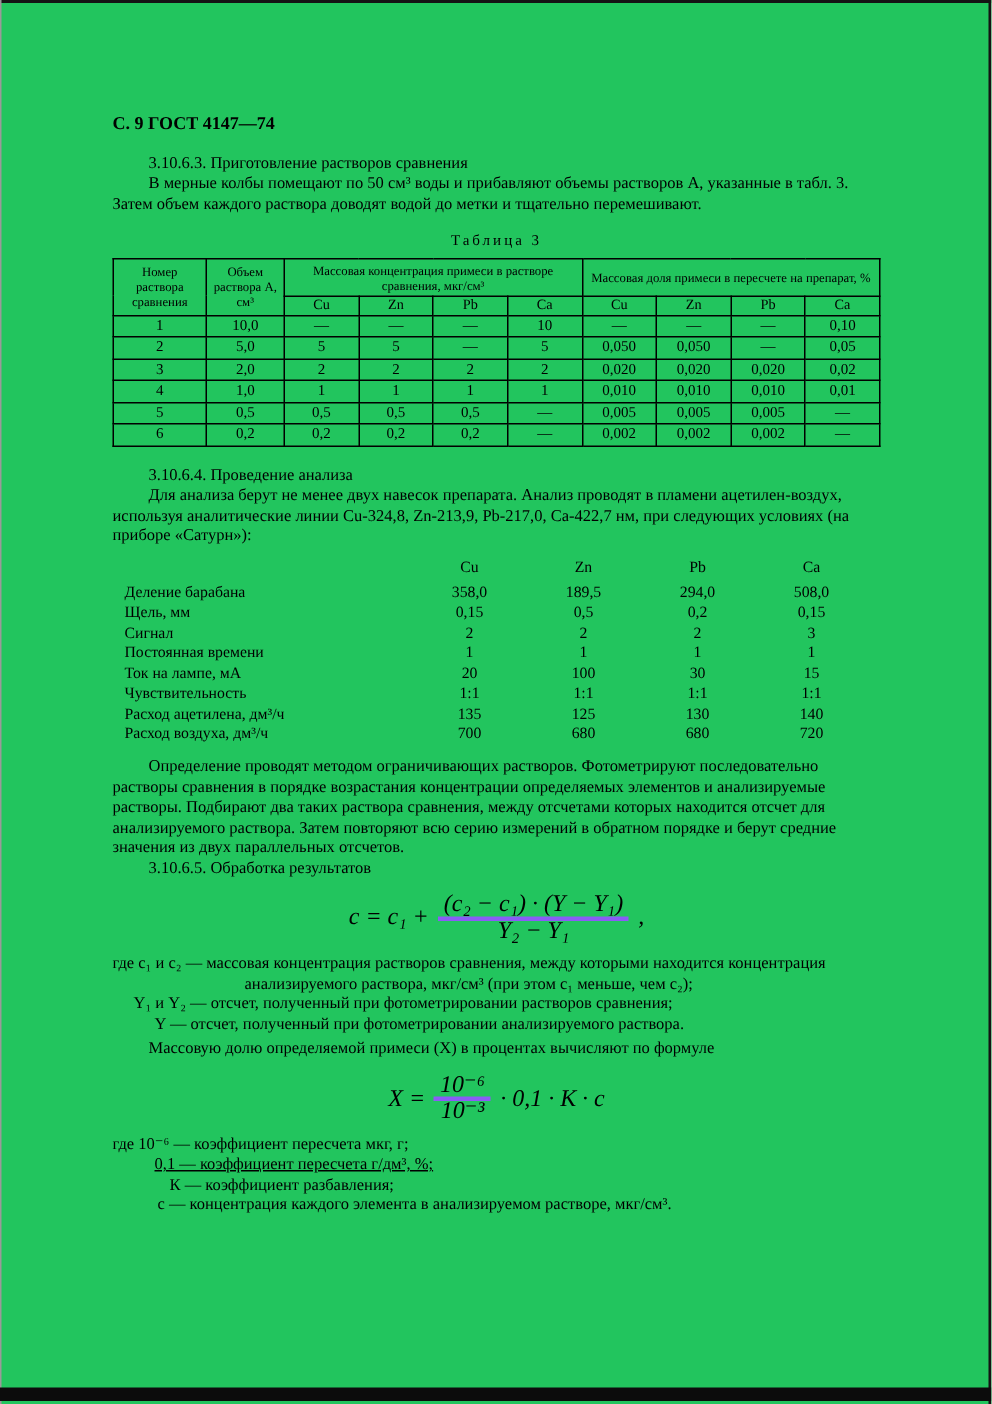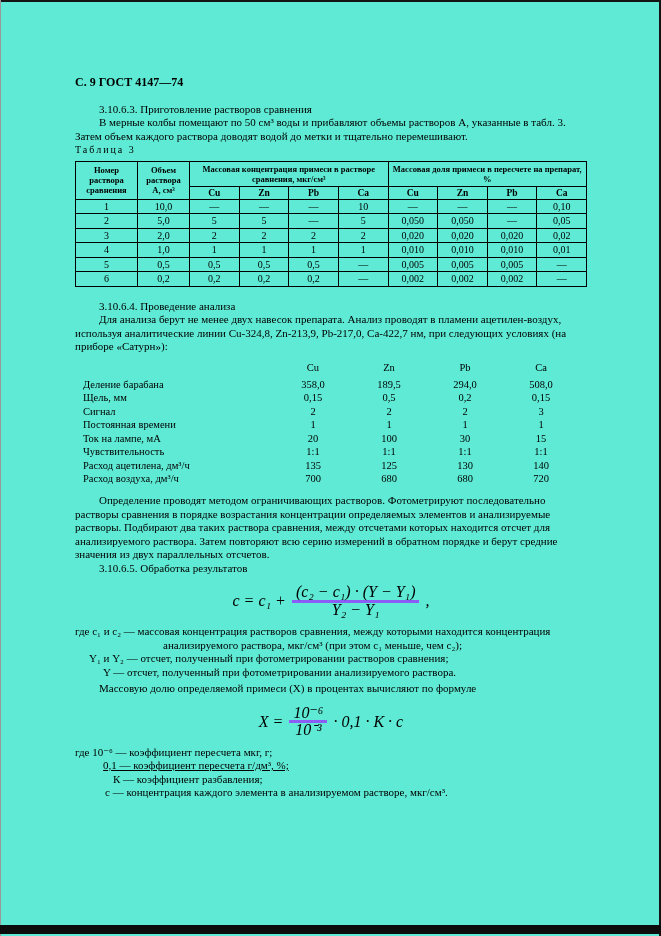--- a/index.html
+++ b/index.html
@@ -1,21 +1,21 @@
 <!DOCTYPE html>
 <html><head>
 <meta charset="utf-8">
 <style>
   * { box-sizing: border-box; }
   html,body { margin:0; padding:0; background:#e8e8e8; }
   .page {
     position: relative;
     width: 661px;
     height: 936px;
-    background: #5eead4;
+    background: #22c55e;
     font-family: "Liberation Serif", "DejaVu Serif", serif;
     color: #000;
     overflow: hidden;
   }
   .edge-top    { position:absolute; top:0; left:0; right:0; height:2px; background:#141414; }
   .edge-right  { position:absolute; top:0; right:0; bottom:0; width:2px; background:#141414; }
   .edge-left   { position:absolute; top:0; left:0; bottom:0; width:1px; background:#9a9a9a; }
   .edge-bottom { position:absolute; bottom:2px; left:0; right:0; height:9px; background:#0c0c0c; }
 
   .content {
@@ -28,42 +28,43 @@
   }
   .page-header {
     font-weight: bold;
     font-size: 12px;
     margin-bottom: 13px;
   }
   .content p { margin: 0; }
   .indent { text-indent: 24px; }
 
   .table-caption {
-    text-align: left;
+    text-align: center;
     font-size: 10px;
     letter-spacing: 2px;
+    margin-top: 11px;
     margin-bottom: 4px;
   }
 
   table.t3 {
     width: 100%;
     border-collapse: collapse;
     table-layout: fixed;
     font-size: 10px;
   }
   table.t3 col.c-num { width: 62px; }
   table.t3 col.c-vol { width: 52px; }
   table.t3 th, table.t3 td {
     border: 1px solid #000;
     text-align: center;
     vertical-align: middle;
     padding: 1px 2px;
   }
   table.t3 thead th {
-    font-weight: bold;
+    font-weight: normal;
     font-size: 8.5px;
     line-height: 10px;
     padding: 2px 3px;
     margin-top: 20px;
   }
   table.t3 thead tr.els th { font-size: 9.5px; height: 13px; padding: 1px; }
   table.t3 tbody td { line-height: 11.5px; padding: 1px; }
 
   .sec-heading { text-indent: 24px; margin-top: 13px !important; }
 
@@ -91,21 +92,21 @@
     display: flex;
     justify-content: center;
     align-items: center;
     gap: 6px;
     font-style: italic;
     font-size: 16px;
     margin: 11px 0 9px 0;
   }
   .fraction { display: inline-flex; flex-direction: column; align-items: center; line-height: 12.5px; }
   .fraction .fnum { padding: 0 4px 1px 4px; border-bottom: 3px solid #8b5cf6; }
-  .fraction .fden { padding: 1px 4px 0 4px; font-family: Liberation Serif, serif; }
+  .fraction .fden { padding: 1px 4px 0 4px; }
 
   .defs { margin-top: 2px; }
   .defs p { margin: 0; }
   .def1-0 { padding-left: 88px; text-indent: -88px; }
   .def1-1 { padding-left: 14px; }
   .def1-2 { padding-left: 28px; }
   .def2-0 { padding-left: 0; }
   .def2-1 { padding-left: 21px; }
   .def2-2 { padding-left: 28px; text-decoration: underline; }
   .def2-3 { padding-left: 38px; }

